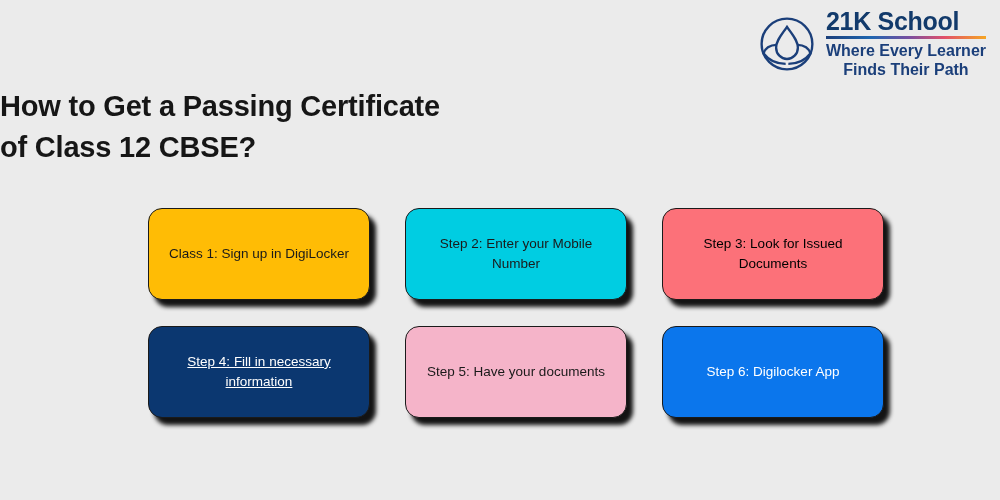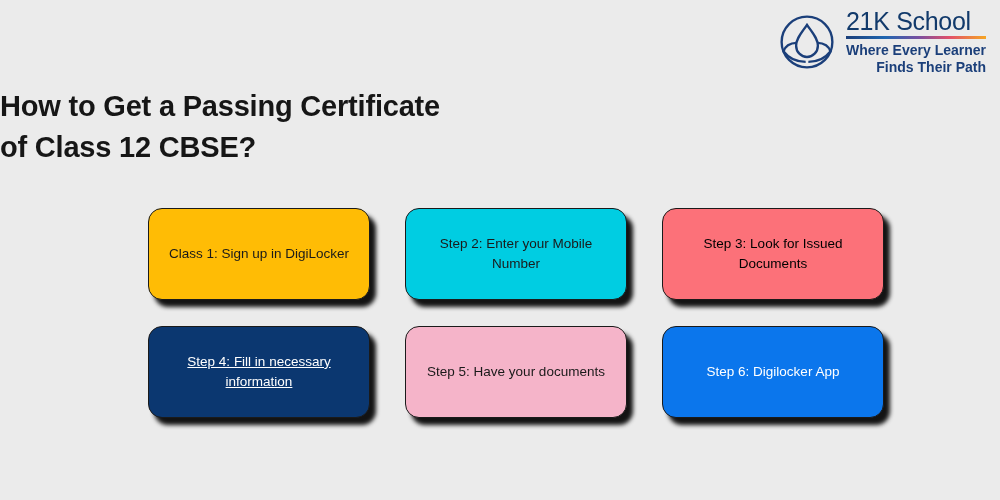--- a/index.html
+++ b/index.html
@@ -29,38 +29,38 @@
     height: 58px;
     flex: none;
   }
   .logo-text {
     display: flex;
     flex-direction: column;
     align-items: flex-start;
   }
   .logo-name {
     font-size: 25px;
-    font-weight: normal;
+    font-weight: bold;
     color: #123a6b;
     letter-spacing: -0.3px;
     line-height: 1.05;
   }
   .logo-rule {
     width: 100%;
     height: 3px;
     margin-top: 2px;
     margin-bottom: 3px;
     background: linear-gradient(to right, #1b3f7a 0%, #1f66b0 28%, #7a4fa0 52%, #e2506a 74%, #f5a623 100%);
   }
   .logo-tagline {
-    font-size: 14px;
+    font-size: 16px;
     font-weight: bold;
     color: #1b3f7a;
     line-height: 1.18;
-    text-align: right;
+    text-align: center;
   }
 
   
   .title {
     position: absolute;
     top: 86px;
     left: 0;
     width: 1000px;
     text-align: left;
     font-size: 29px;

